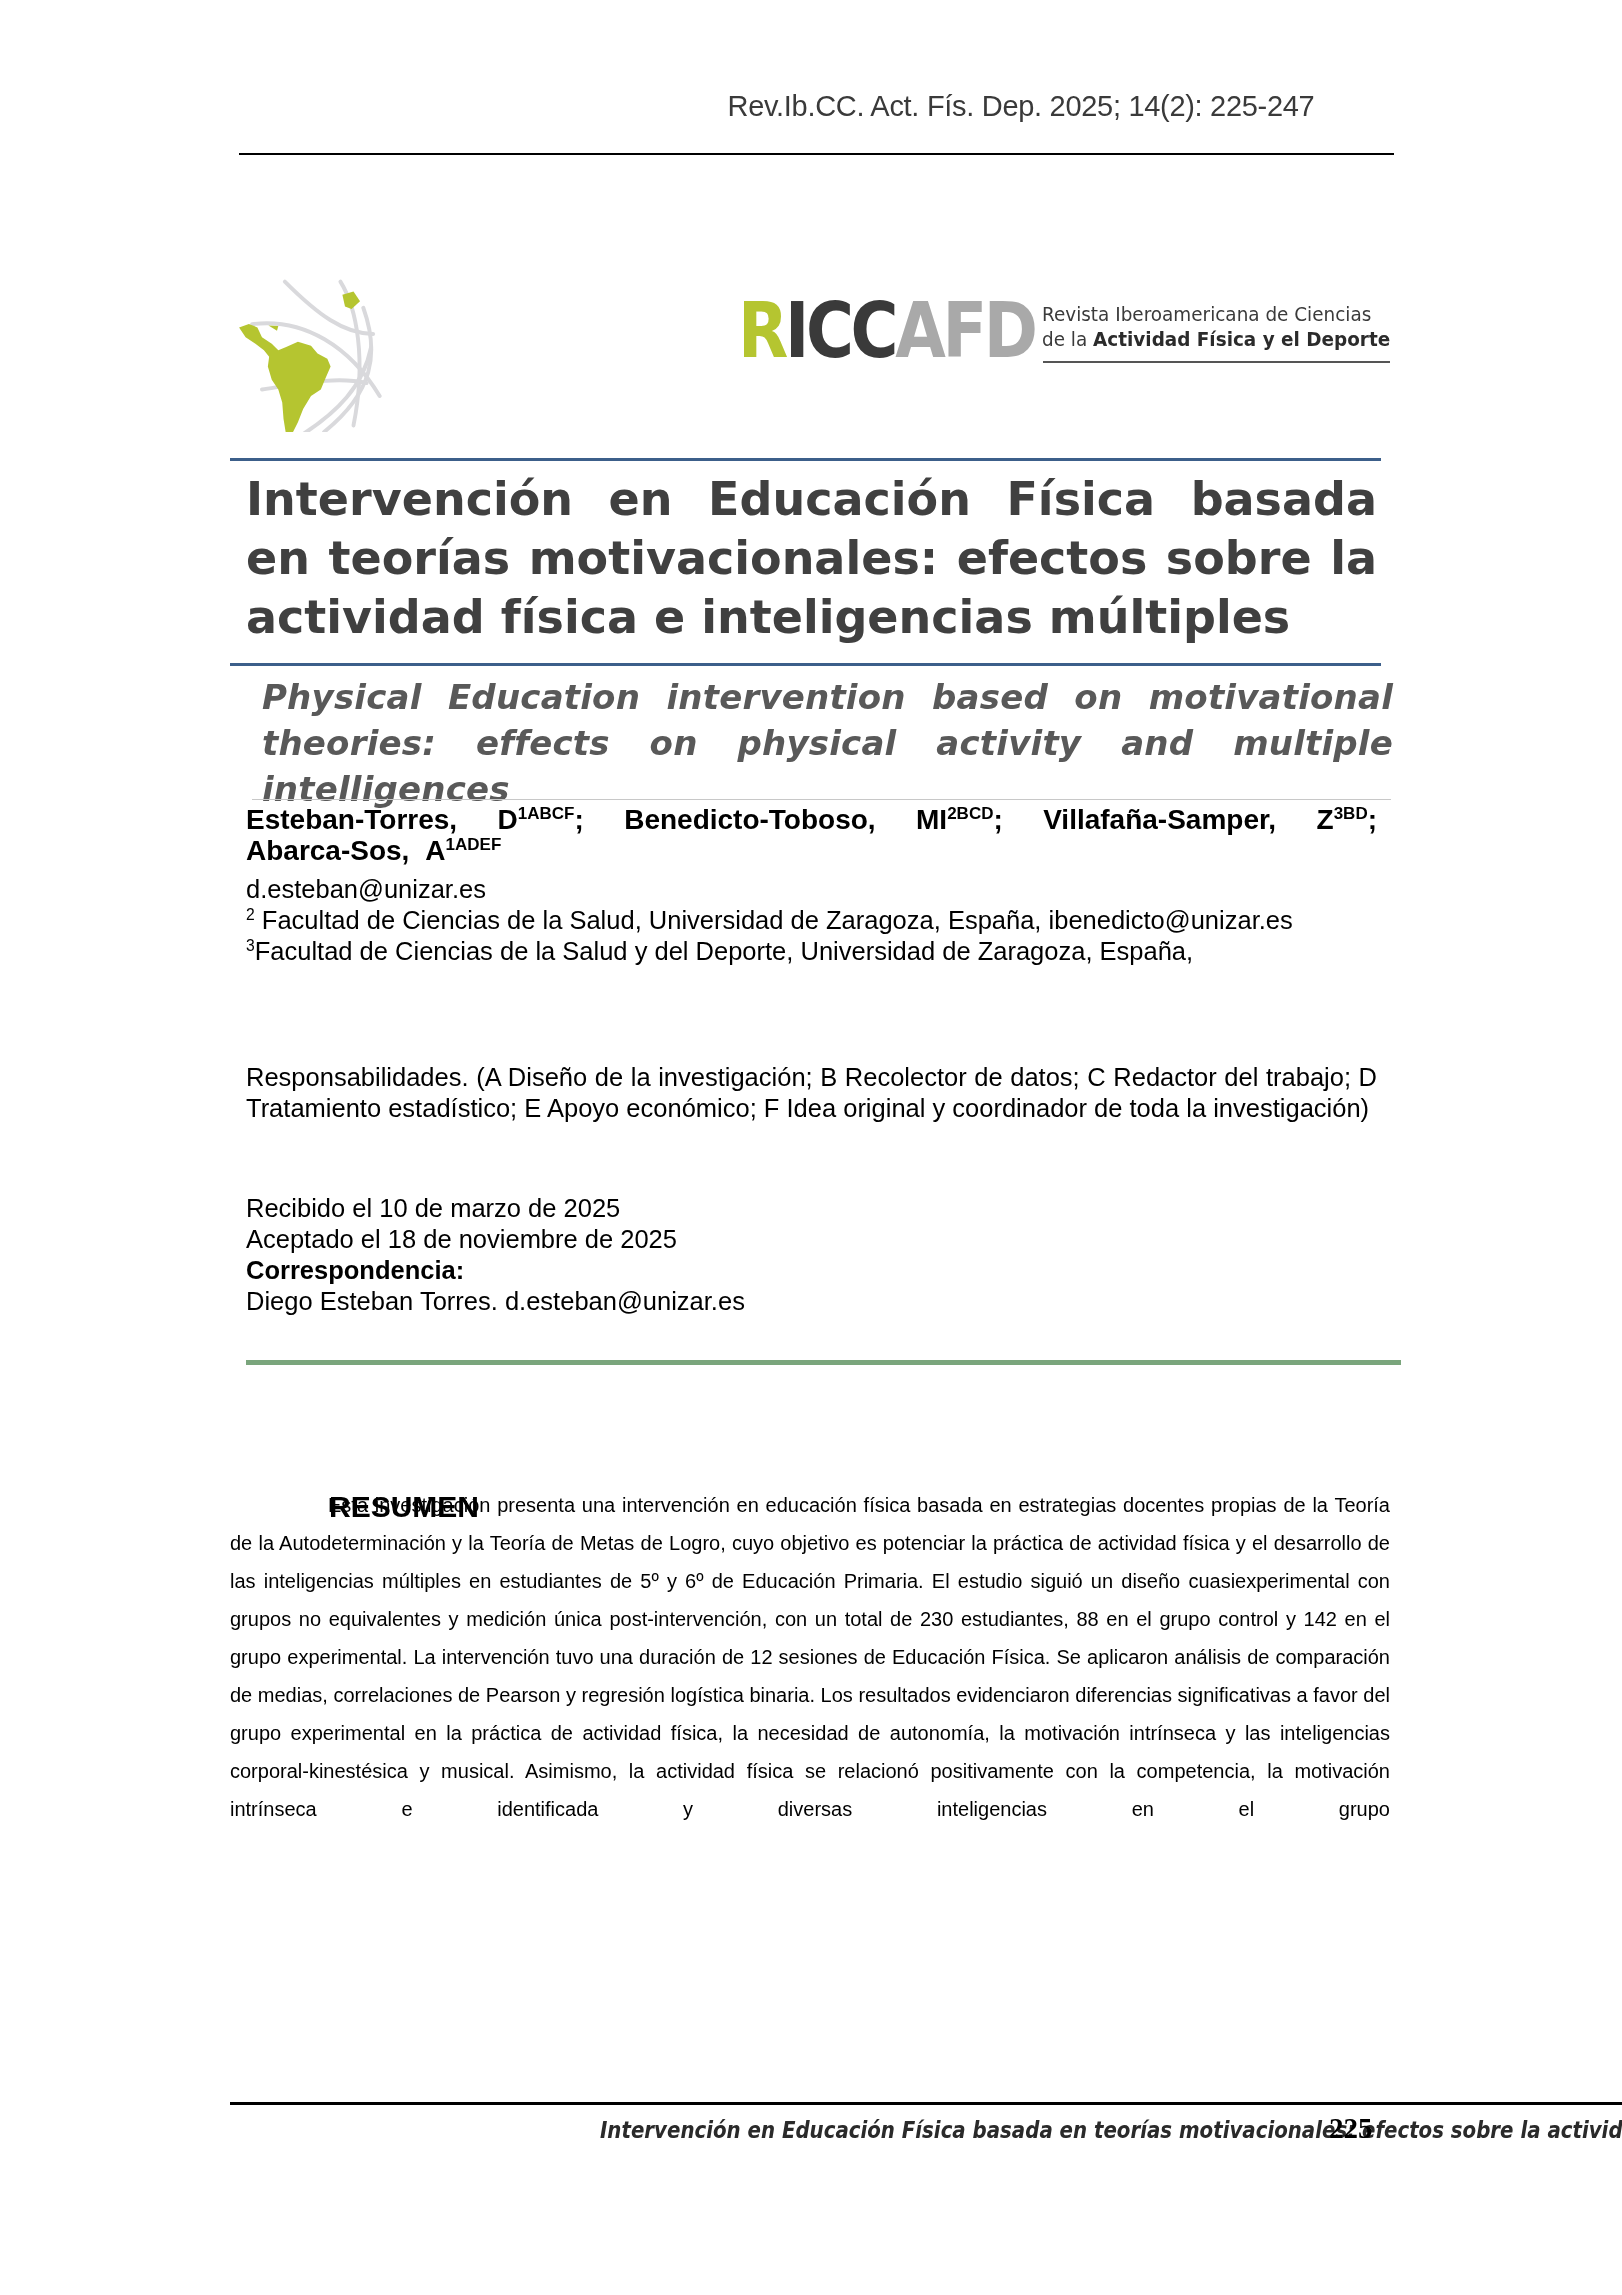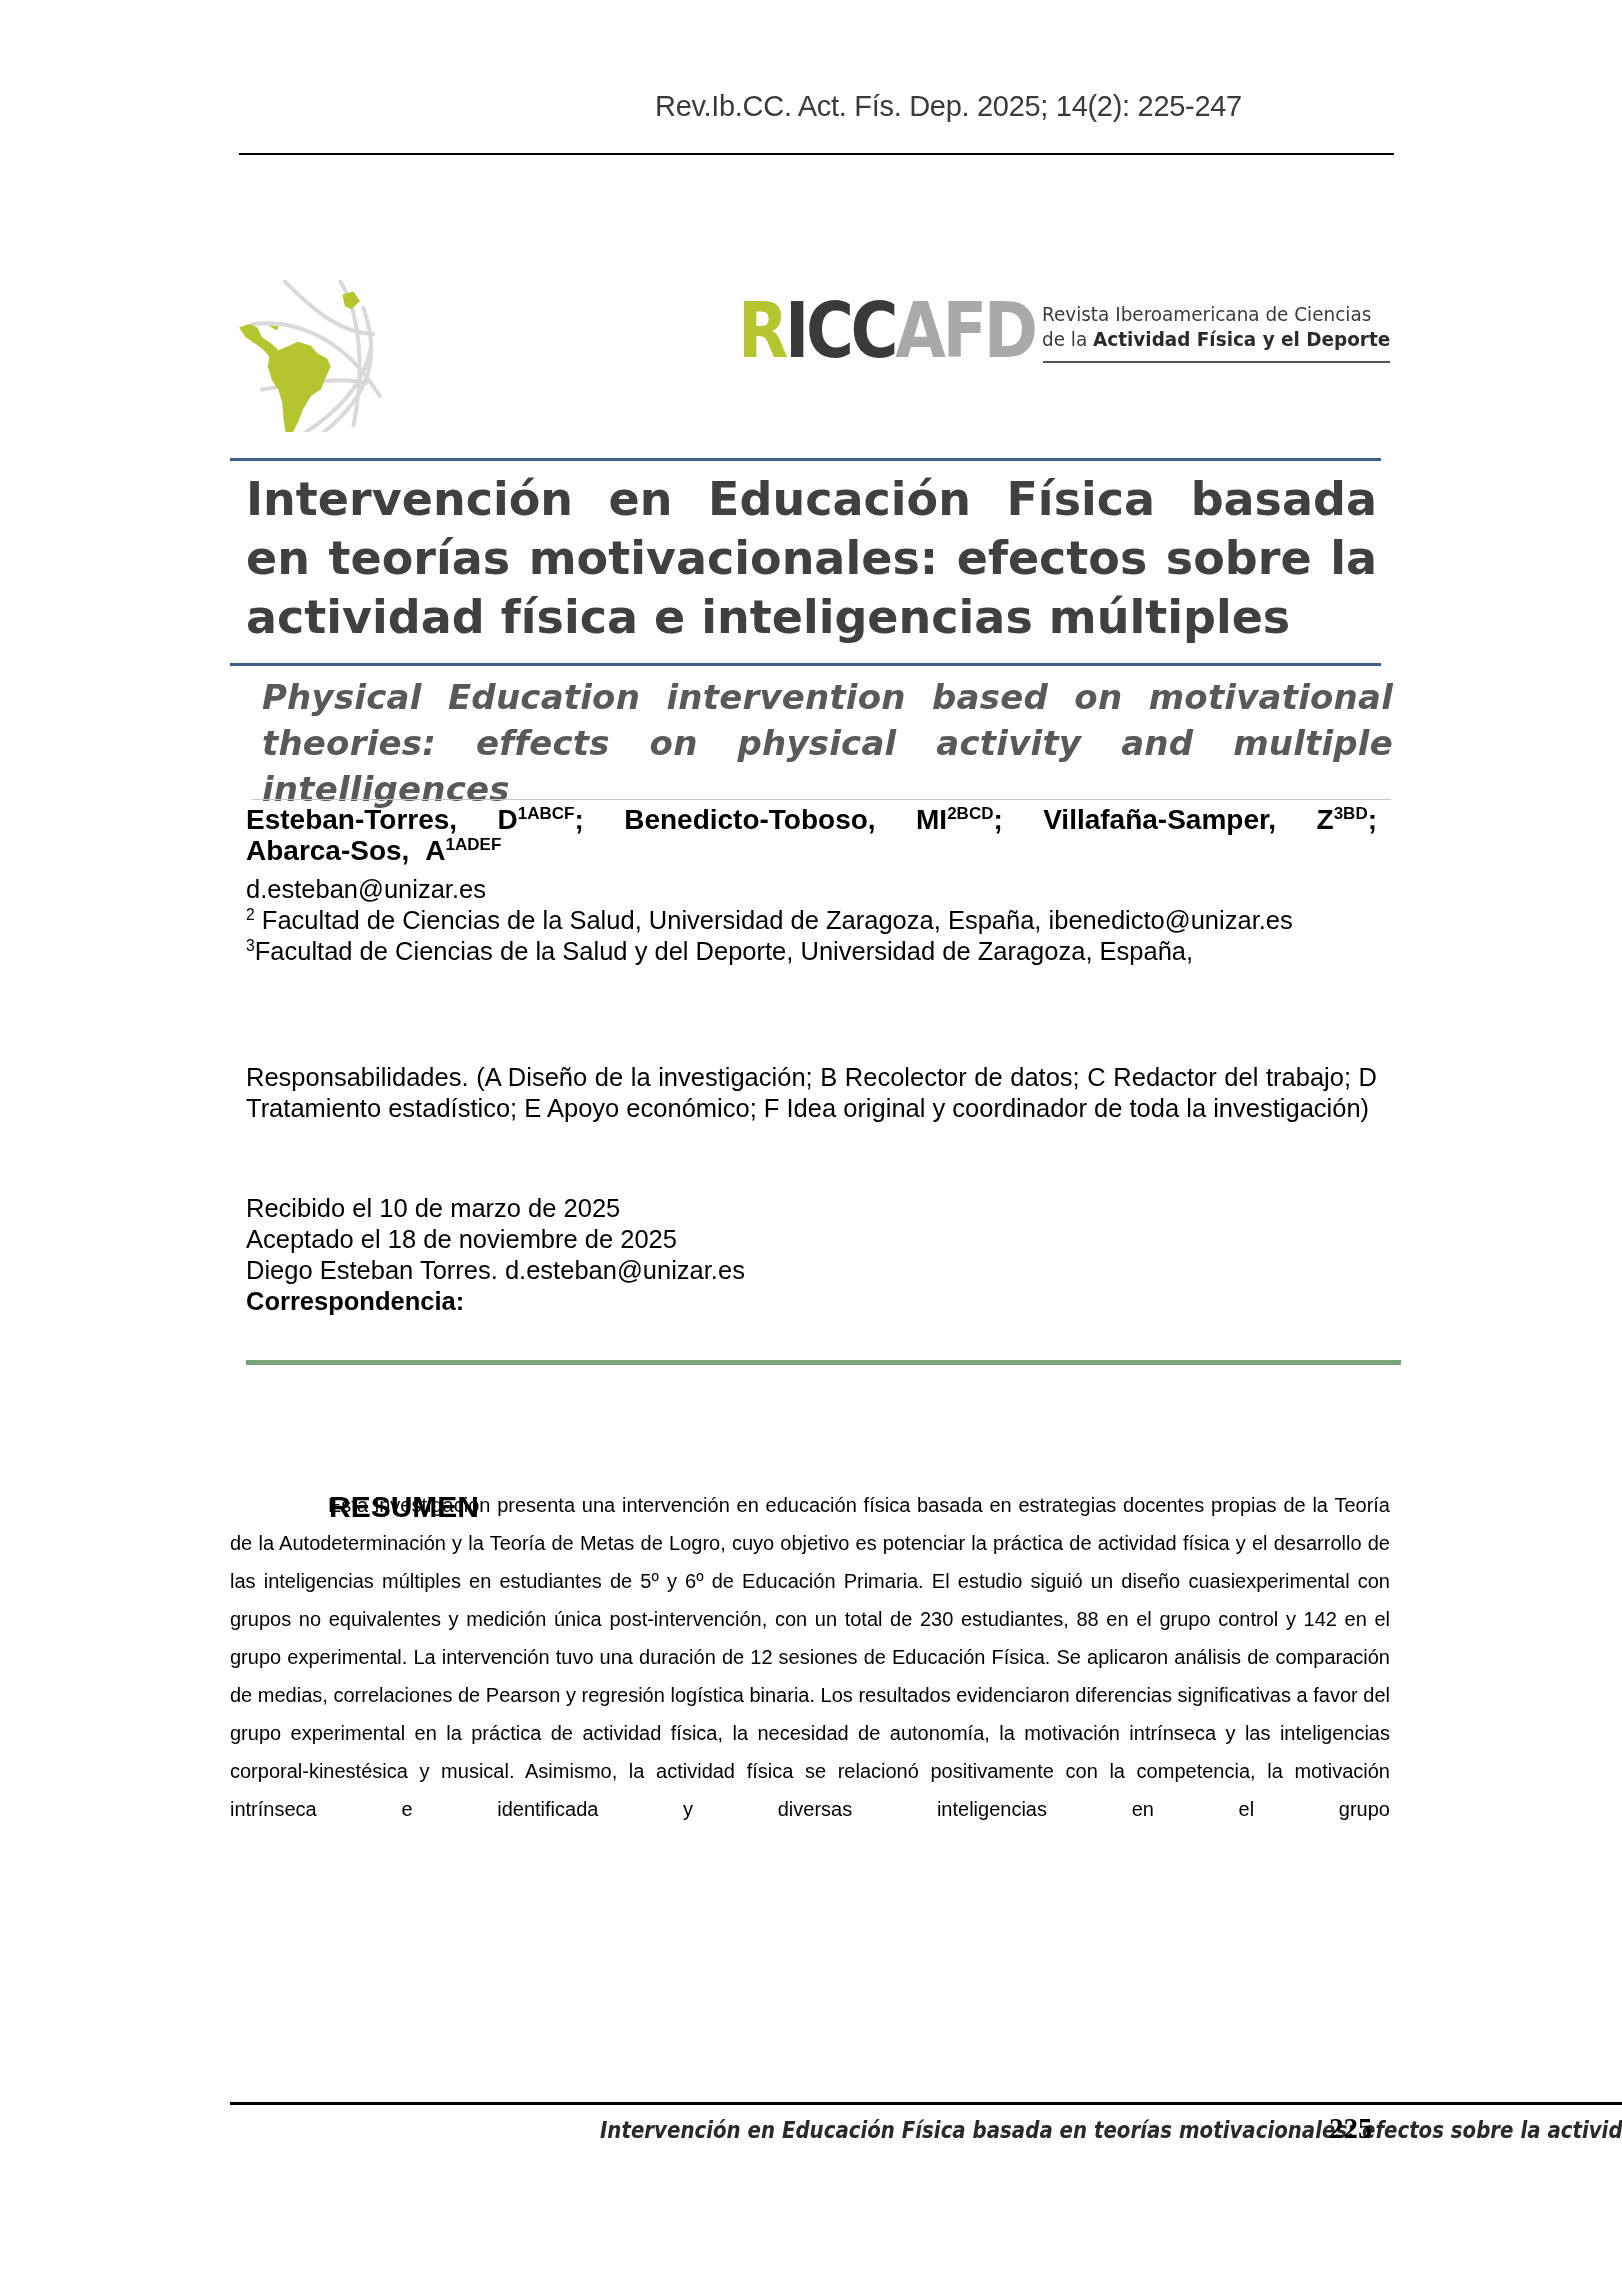--- a/index.html
+++ b/index.html
@@ -1,20 +1,20 @@
 <!DOCTYPE html>
 <html style="font-size:10.5px"><head>
 <meta charset="utf-8">
 <style>
   html, body { margin: 0; padding: 0; background: #ffffff; }
   body { width: 1623px; height: 2295px; position: relative; overflow: hidden; font-family: "Liberation Sans", sans-serif; color: #000; }
   .abs { position: absolute; }
 
   
-  .running-head { left: 655px; width: 732px; top: 90px; text-align: left; font-size: 29px; color: #3a3a3a; letter-spacing: -0.3px; }
+  .running-head { left: 655px; width: 732px; top: 90px; text-align: center; font-size: 29px; color: #3a3a3a; letter-spacing: -0.3px; }
   .head-rule { left: 239px; width: 1155px; top: 153px; height: 2px; background: #000; }
 
   
   .globe { left: 226px; top: 262px; width: 170px; height: 170px; }
 
   
   .wordmark { left: 738px; top: 293px; font-family: "DejaVu Sans", sans-serif; font-weight: bold; font-size: 76px; line-height: 76px; letter-spacing: -3.9px; transform: scaleX(0.86); transform-origin: left top; }
   .wm-r { color: #b5c530; }
   .wm-icc { color: #3a3a3a; }
   .wm-afd { color: #a9a9a9; }
@@ -94,22 +94,22 @@
   <div>d.esteban@unizar.es</div>
   <div><sup>2</sup> <span>Facultad de Ciencias de la Salud, Universidad de Zaragoza, España, ibenedicto@unizar.es</span></div>
   <div><sup>3</sup><span>Facultad de Ciencias de la Salud y del Deporte, Universidad de Zaragoza, España,</span></div>
 </div>
 
 <div class="abs resp">Responsabilidades. (A Diseño de la investigación; B Recolector de datos; C Redactor del trabajo; D Tratamiento estadístico; E Apoyo económico; F Idea original y coordinador de toda la investigación)</div>
 
 <div class="abs meta">
   <div>Recibido el 10 de marzo de 2025</div>
   <div>Aceptado el 18 de noviembre de 2025</div>
+  <div><b>Correspondencia:</b></div>
   <div>Diego Esteban Torres. d.esteban@unizar.es</div>
-  <div><b>Correspondencia:</b></div>
 </div>
 <div class="abs green-rule"></div>
 
 <div class="abs resumen-h">RESUMEN</div>
 <div class="abs abstract"><span class="indent"></span><span>Esta investigación presenta una intervención en educación física basada en estrategias docentes propias de la Teoría de la Autodeterminación y la Teoría de Metas de Logro, cuyo objetivo es potenciar la práctica de actividad física y el desarrollo de las inteligencias múltiples en estudiantes de 5º y 6º de Educación Primaria. El estudio siguió un diseño cuasiexperimental con grupos no equivalentes y medición única post-intervención, con un total de 230 estudiantes, 88 en el grupo control y 142 en el grupo experimental. La intervención tuvo una duración de 12 sesiones de Educación Física. Se aplicaron análisis de comparación de medias, correlaciones de Pearson y regresión logística binaria. Los resultados evidenciaron diferencias significativas a favor del grupo experimental en la práctica de actividad física, la necesidad de autonomía, la motivación intrínseca y las inteligencias corporal-kinestésica y musical. Asimismo, la actividad física se relacionó positivamente con la competencia, la motivación intrínseca e identificada y diversas inteligencias en el grupo</span></div>
 <div class="abs foot-rule"></div>
 
 <div class="abs foot-title">Intervención en Educación Física basada en teorías motivacionales: efectos sobre la actividad física e inteligencias múltiples</div>
 <div class="abs page-num">225</div>
 

